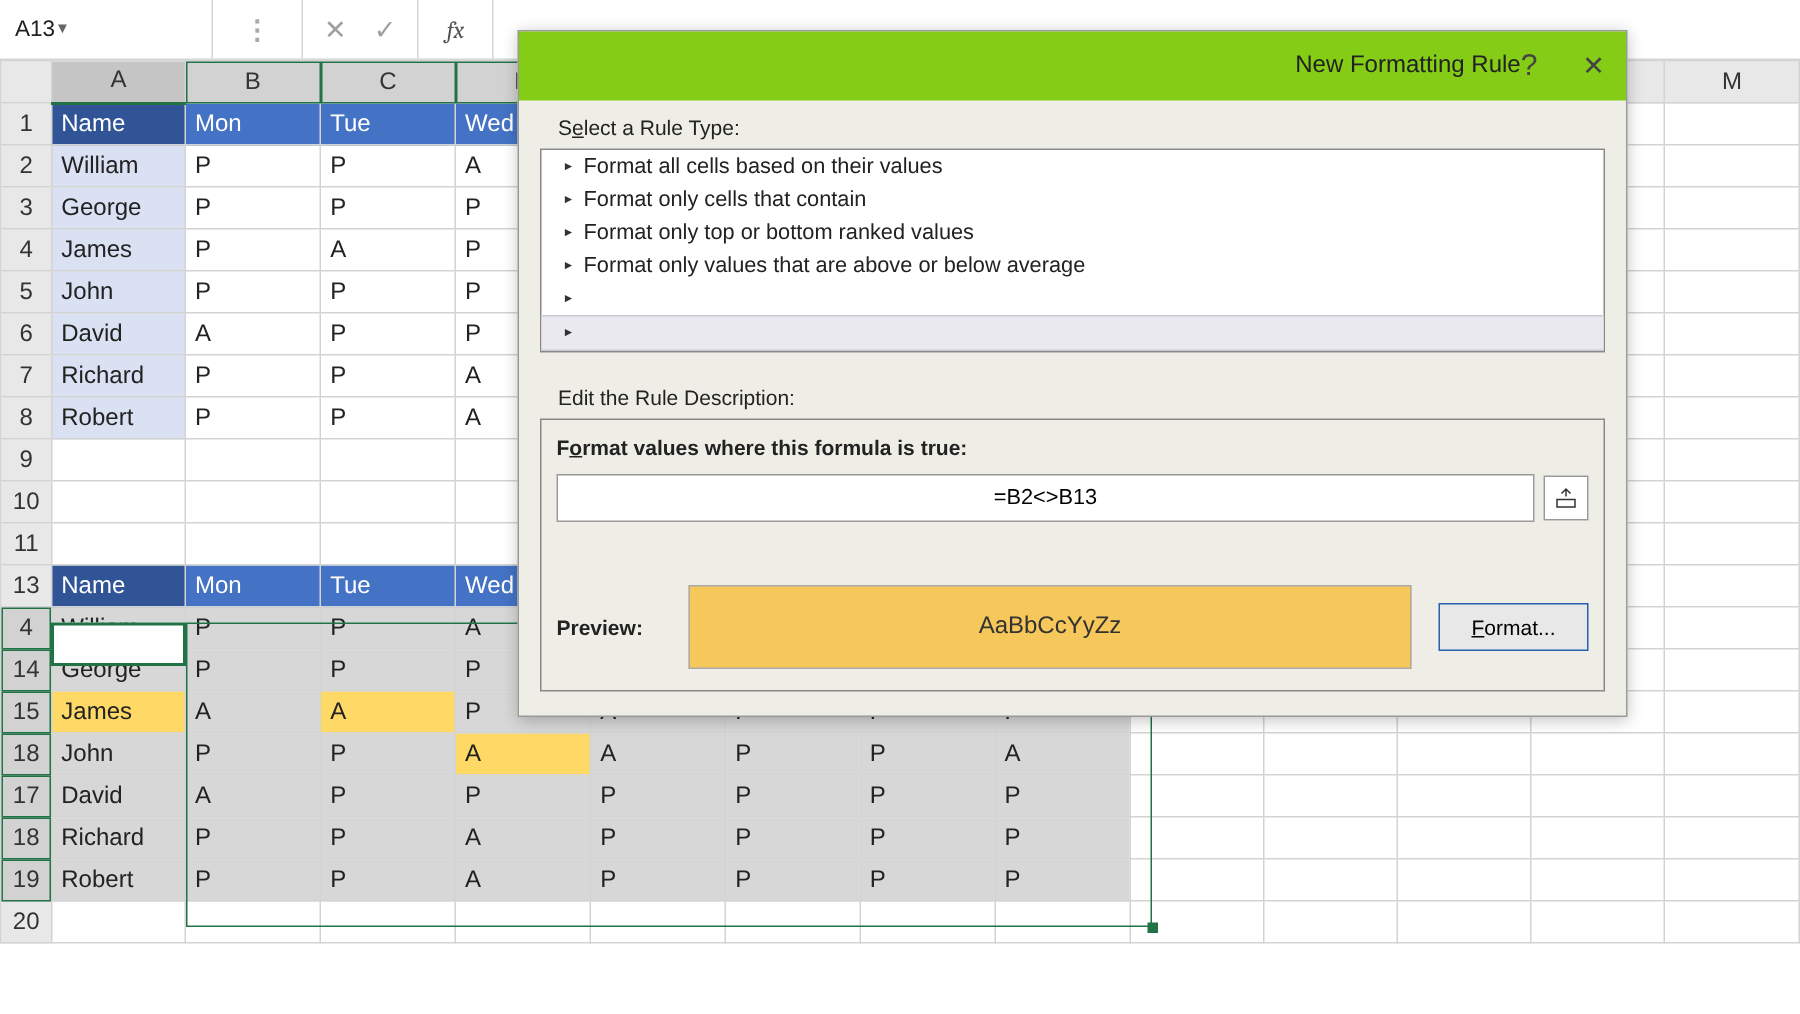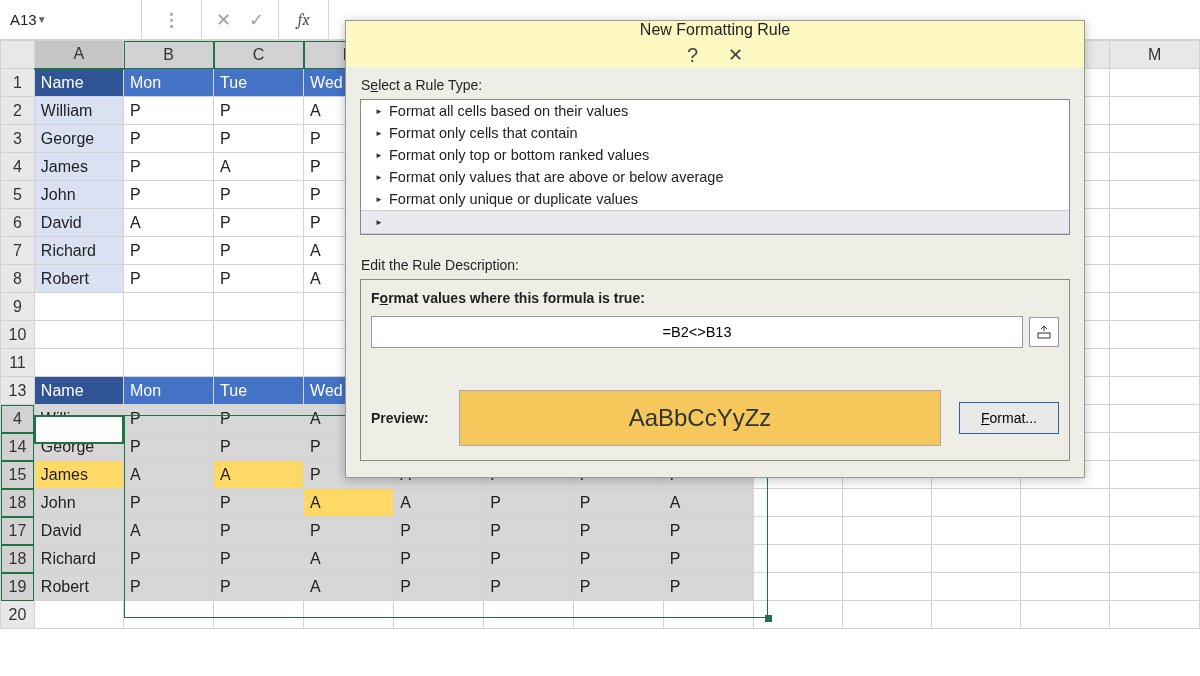--- a/index.html
+++ b/index.html
@@ -34,44 +34,44 @@
   
   .selblock { background: #d7d7d7; }
   .yellow { background: #ffd966 !important; }
   
   .cell-outline { position:absolute; border:2px solid #217346; pointer-events:none; background:#fff; }
   .range-outline { position:absolute; border:1px solid #217346; pointer-events:none; }
   .fill-handle { position:absolute; width:7px; height:7px; background:#217346; }
 
   
   .dialog { position: absolute; left: 345px; top: 20px; width: 740px; background: #efeee6; border: 1px solid #999; box-shadow: 0 2px 10px rgba(0,0,0,0.25); }
-  .dlg-title { display:flex; align-items:center; justify-content:space-between; height:46px; padding:0 14px; background:#fef9c3;flex-direction:column; }
+  .dlg-title { display:flex; align-items:center; justify-content:flex-end; height:46px; padding:0 14px; background:#84cc16; }
   .dlg-title-text { font-size:16px; }
   .dlg-title-right { display:flex; gap:30px; color:#444; font-size:18px; }
   .help { font-size:20px; }
   .closex { font-size:18px; font-weight:300; }
   .dlg-body { padding: 4px 14px 16px 14px; }
-  .lbl { font-size:14px; margin: 6px 0 6px 1px; }
+  .lbl { font-size:14px; margin: 6px 0 6px 12px; }
   .lbl u { text-decoration: underline; }
   .rulelist { border:1px solid #888; background:#fff;text-align:right; }
   .ruleitem { padding:3px 6px 3px 10px; font-size:14.5px; display:flex; align-items:center; gap:6px; }
   .ruleitem.selected { background:#e9e9ef; border-top:1px solid #c9c9d4; border-bottom:1px solid #c9c9d4; }
   .arrow { display:inline-block; width:12px; }
   .arrow::before { content:"►"; font-size:8px; color:#333; position:relative; top:-2px; }
   .section-gap { height:16px; }
   .desc-box { border:1px solid #888; background:#efeee6; padding:8px 10px 14px 10px; }
   .desc-title { font-size:14px; margin:2px 0 10px 0; }
   .desc-title b { font-weight:700; }
   .formula-row { display:flex; gap:6px; align-items:center; }
   .formula-input { flex:1; height:32px; border:1px solid #999; background:#fff; font-size:14.5px; padding:0 8px; font-family:inherit;text-align:center; }
   .range-btn { width:30px; height:30px; border:1px solid #999; background:#fff; display:flex; align-items:center; justify-content:center; }
   .range-btn svg { width:14px; height:14px; }
   .preview-row { display:flex; align-items:center; gap:18px; margin-top:42px; }
   .preview-lbl { font-weight:700; font-size:14px; min-width:70px; }
-  .preview-box { flex:1; height:56px; border:1px solid #aaa; background:#f6c75a; display:flex; align-items:center; justify-content:center; font-size:24px; color:#333; }
+  .preview-box { flex:1; height:56px; border:1px solid #aaa; background:#f6c75a; display:flex; align-items:center; justify-content:center; font-size:16px; color:#333; }
   .fmt-btn { width:100px; height:32px; border:1px solid #2a5fb0; background:#e8e8e8; font-size:14px; }
   .dlg-buttons { display:flex; gap:20px; justify-content:flex-end; padding:10px 14px 14px 0; }
   .dlg-btn { width:100px; height:32px; border:1px solid #aaa; background:#e6e6e6; font-size:14px; }
 </style>
 </head>
 <body>
 
 <div class="formula-bar">
   <div class="namebox">
     <span class="namebox-text">A13</span>
@@ -499,21 +499,20 @@
         <div class="ruleitem">
           <span class="arrow"></span>
           <span>Format only top or bottom ranked values</span>
         </div>
         <div class="ruleitem">
           <span class="arrow"></span>
           <span>Format only values that are above or below average</span>
         </div>
         <div class="ruleitem">
           <span class="arrow"></span>
-          <span>Format only unique or duplicate values</span>
         </div>
         <div class="ruleitem selected">
           <span class="arrow"></span>
         </div>
       </div>
 
     <div class="section-gap"></div>
     <div class="lbl">Edit the Rule Description:</div>
 
     <div class="desc-box">

